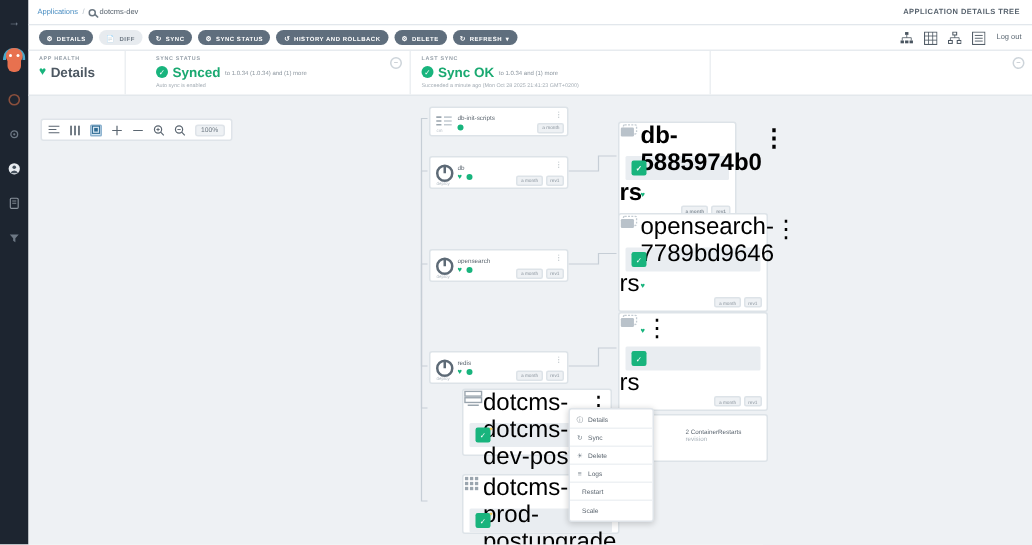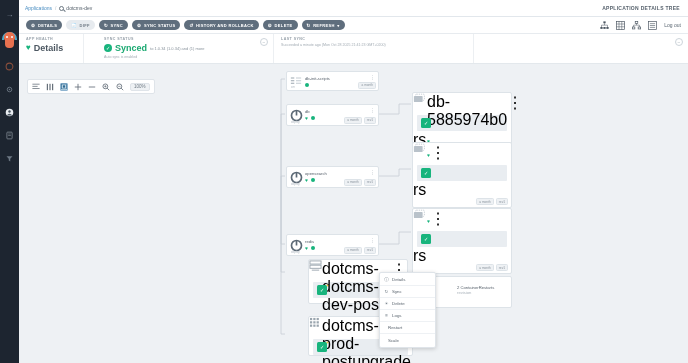--- a/index.html
+++ b/index.html
@@ -264,20 +264,25 @@
         <span class="chk">✓</span>
         <span class="big ok">Synced</span>
         <span class="sub">to 1.0.34 (1.0.34) and (1) more</span>
       </div>
       <div class="ssub">Auto sync is enabled</div>
       <div class="dots">−</div>
     </div>
 
     <div class="scell b3">
       <div class="slabel">LAST SYNC</div>
+      <div class="svalue">
+        <span class="chk blue">✓</span>
+        <span class="big ok">Sync OK</span>
+        <span class="sub">to 1.0.34 and (1) more</span>
+      </div>
       <div class="ssub">Succeeded a minute ago (Mon Oct 28 2025 21:41:23 GMT+0200)</div>
     </div>
 
     <div class="scell b4">
       <div class="dots">−</div>
     </div>
   </div>
 
   <div class="canvas">
 
@@ -424,21 +429,21 @@
         <div class="txt">
           <div class="nm">dotcms-dev-prod-postupgrade</div>
 
         </div>
       </div>
       <div class="podrow">
         <div class="podbox">✓<span class="star">✦</span></div>
       </div>
     </div>
 
-    <div class="group" style="left:393px; top:28px; width:100px; height:66px;">
+    <div class="group" style="left:393px; top:17px; width:79px; height:66px;font-weight:bold;">
       <div class="hdr">
         <div class="ico">
           <svg width="14" height="12" viewBox="0 0 16 13">
               <rect x="3" y="1" width="10" height="7" rx="1" fill="none" stroke="#c3cbd2" stroke-width="1" stroke-dasharray="1.5 1"></rect>
               <rect x="1" y="3" width="10" height="7" rx="1" fill="#b9c2ca"></rect>
             </svg>
         </div>
         <div class="txt">
           <div class="nm">db-5885974b0</div>
           <div class="pills"><span class="pill hgreen">♥</span></div>
@@ -457,20 +462,21 @@
 
     <div class="group" style="left:393px; top:78px; width:100px; height:66px;">
       <div class="hdr">
         <div class="ico">
           <svg width="14" height="12" viewBox="0 0 16 13">
               <rect x="3" y="1" width="10" height="7" rx="1" fill="none" stroke="#c3cbd2" stroke-width="1" stroke-dasharray="1.5 1"></rect>
               <rect x="1" y="3" width="10" height="7" rx="1" fill="#b9c2ca"></rect>
             </svg>
         </div>
         <div class="txt">
+          <div class="nm">opensearch-7789bd9646</div>
           <div class="pills"><span class="pill hgreen">♥</span></div>
         </div>
         <div class="kebab">⋮</div>
       </div>
       <div class="podrow">
         <div class="podbox">✓</div>
       </div>
       <div class="tagrow" style="position:absolute;right:3px;bottom:2px;">
         <span class="tag">a month</span>
         <span class="tag">rev1</span>

